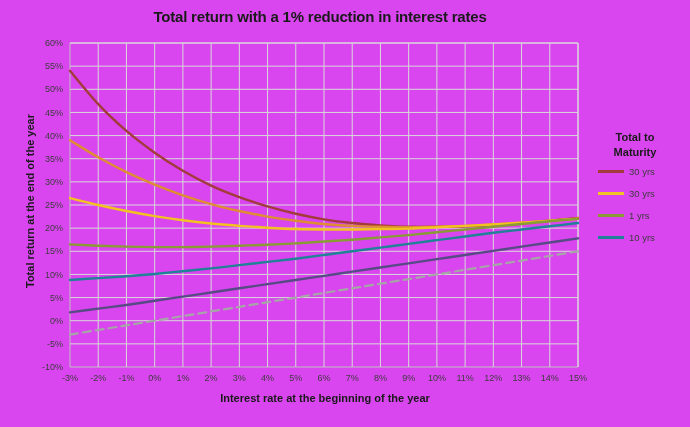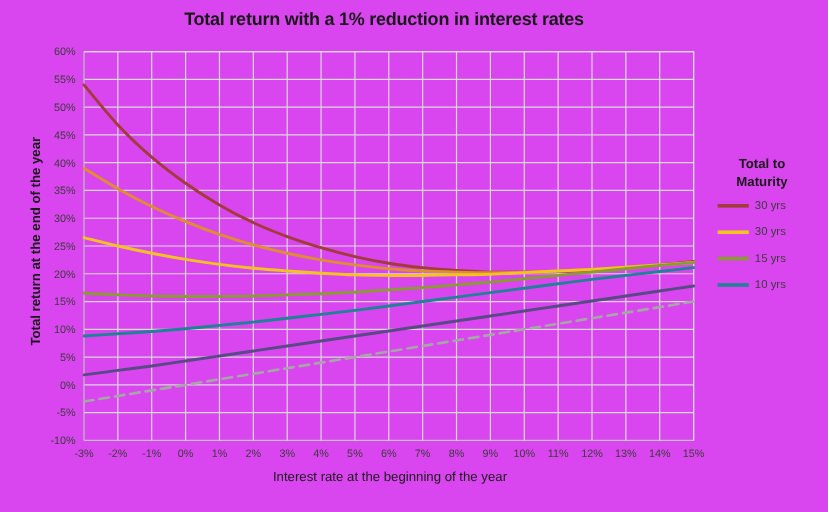--- a/index.html
+++ b/index.html
@@ -37,21 +37,21 @@
     font-weight: bold;
     color: #1a1a1a;
   }
   #x-axis-title {
     position: absolute;
     left: 70px;
     top: 392px;
     width: 510px;
     text-align: center;
     font-size: 11px;
-    font-weight: normal;
+    font-weight: bold;
     color: #1a1a1a;
   }
   #plot-svg {
     position: absolute;
     left: 0;
     top: 0;
   }
   .tick-label {
     font-family: "Liberation Sans", sans-serif;
     font-size: 9px;
@@ -201,21 +201,21 @@
         <div class="legend-row">
           <span class="legend-swatch" style="background: rgb(162, 59, 59);"></span>
           <span class="legend-label">30 yrs</span>
         </div>
         <div class="legend-row">
           <span class="legend-swatch" style="background: rgb(242, 194, 32);"></span>
           <span class="legend-label">30 yrs</span>
         </div>
         <div class="legend-row">
           <span class="legend-swatch" style="background: rgb(138, 154, 53);"></span>
-          <span class="legend-label">15 yrs</span>
+          <span class="legend-label">1 yrs</span>
         </div>
         <div class="legend-row">
           <span class="legend-swatch" style="background: rgb(31, 130, 150);"></span>
           <span class="legend-label">10 yrs</span>
         </div>
       </div>
   </div>
 
 </div>
 

